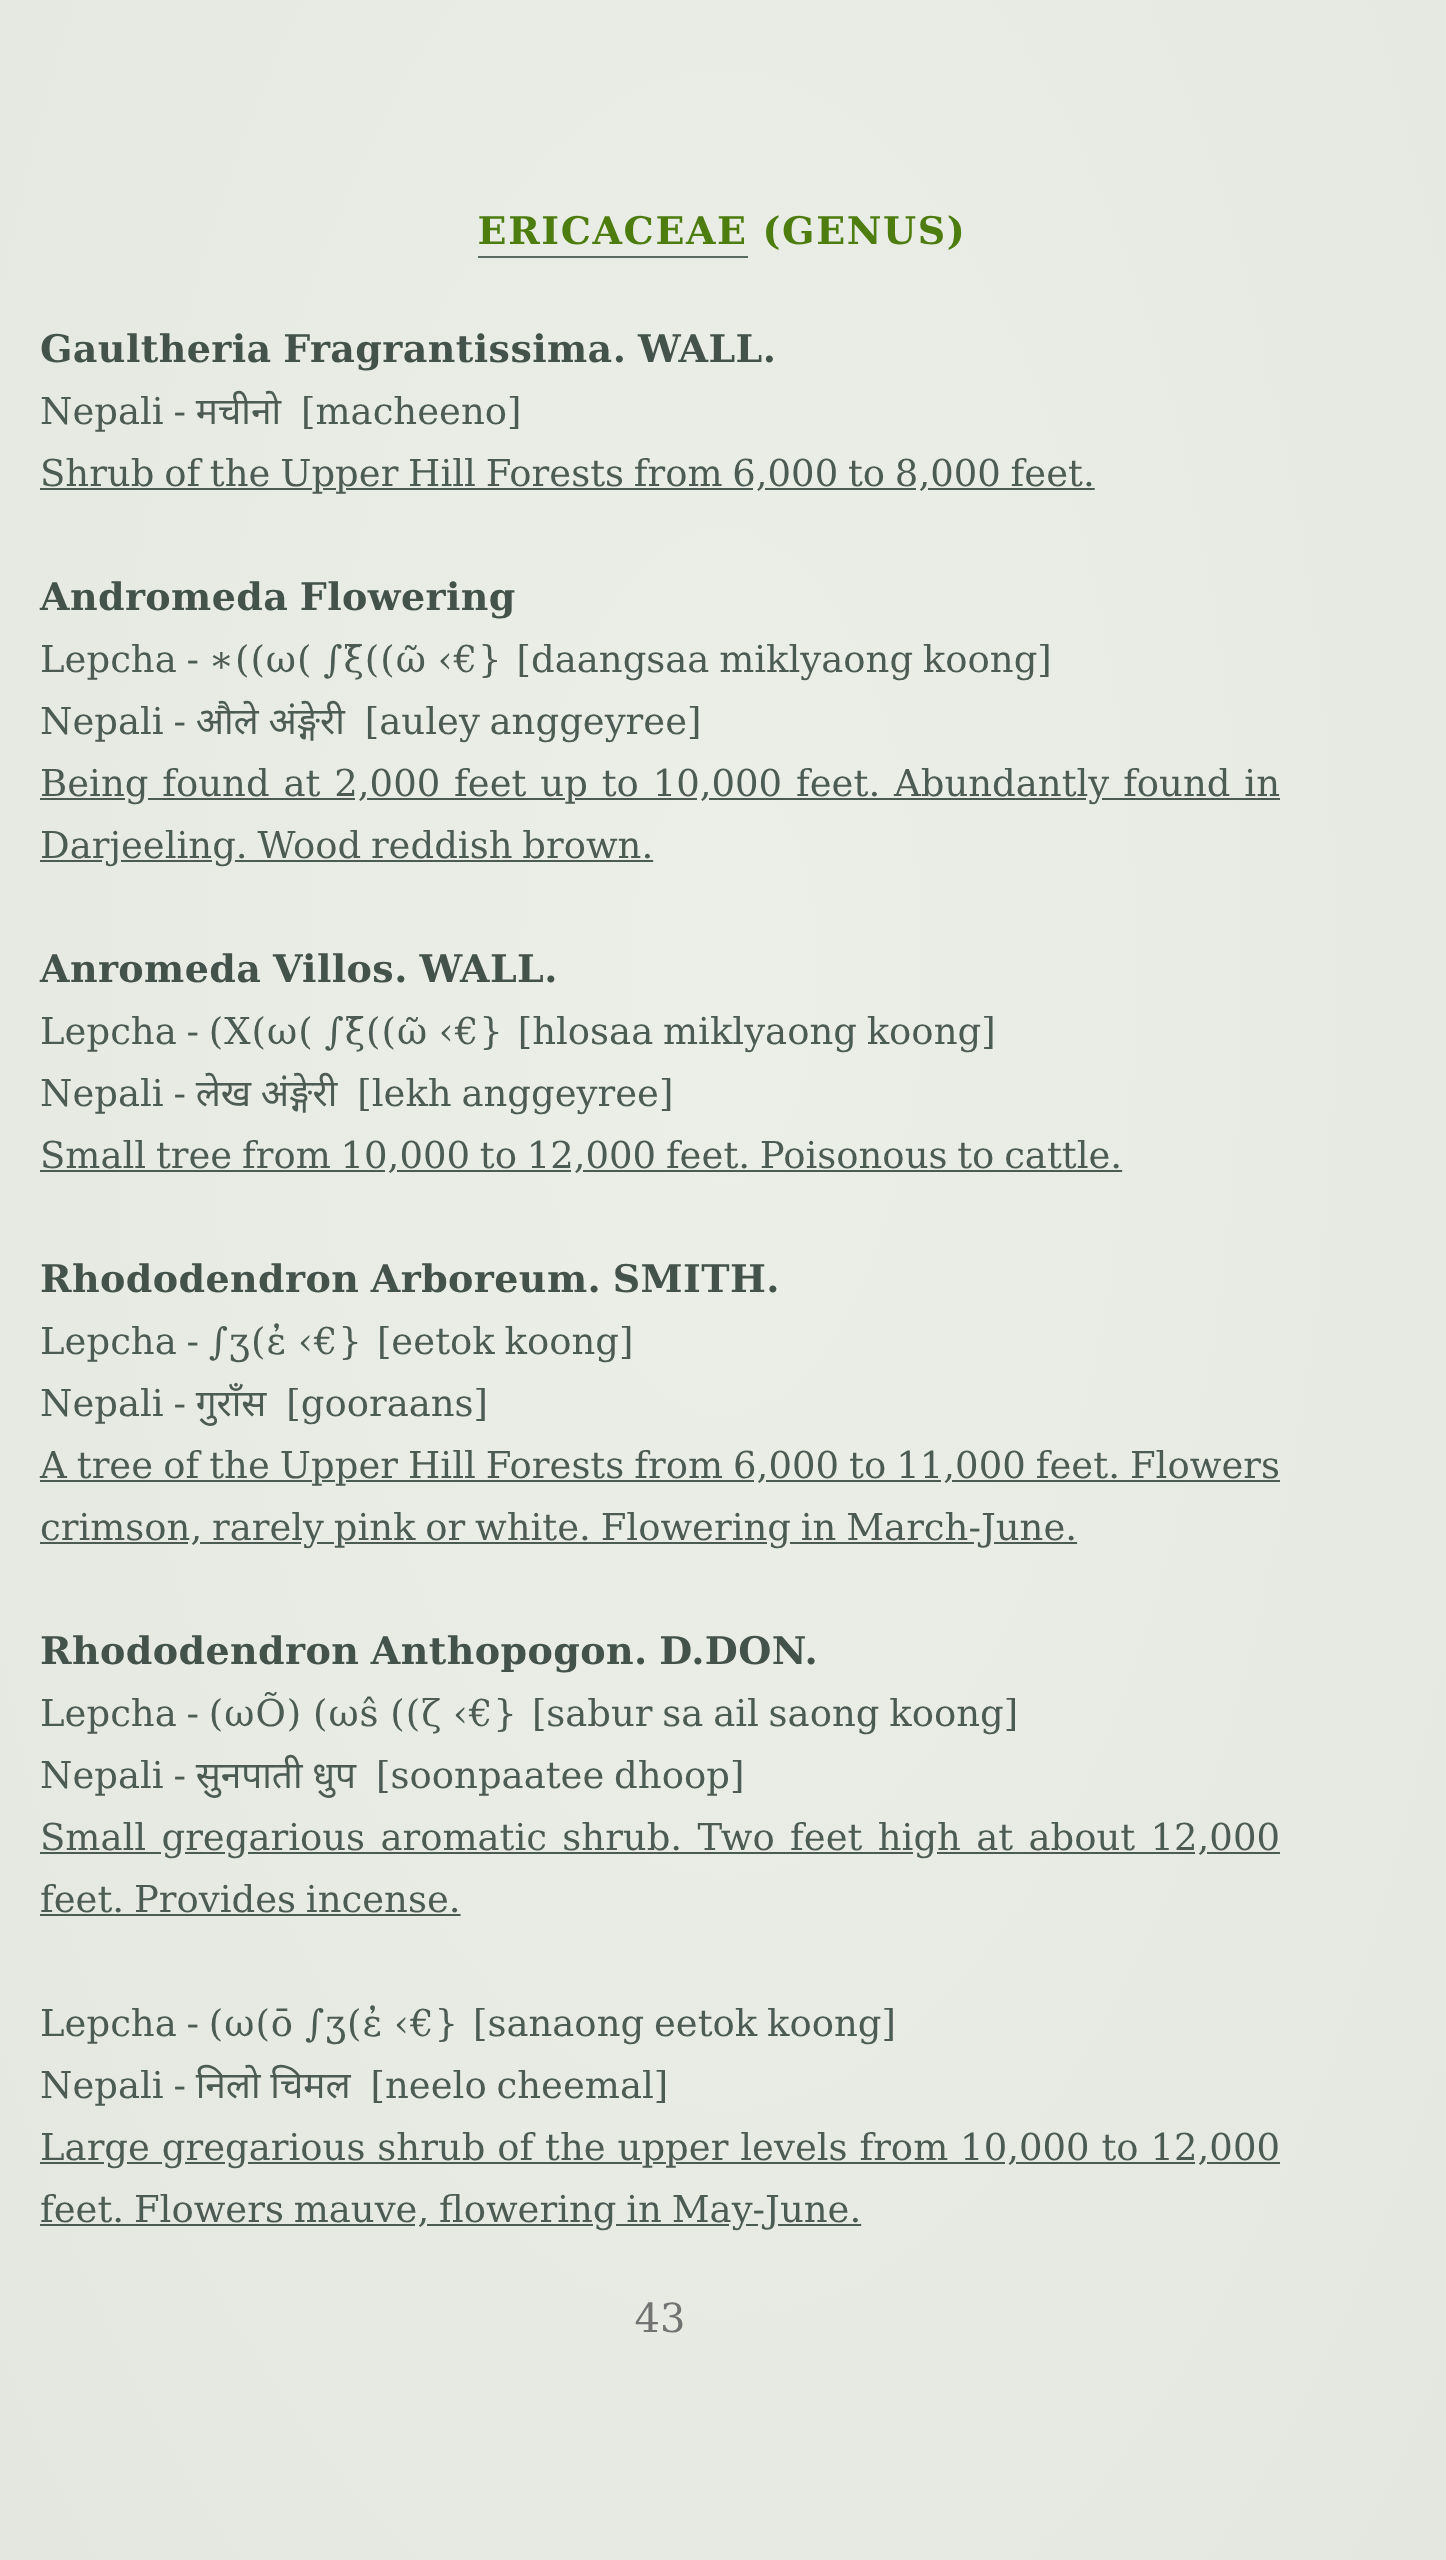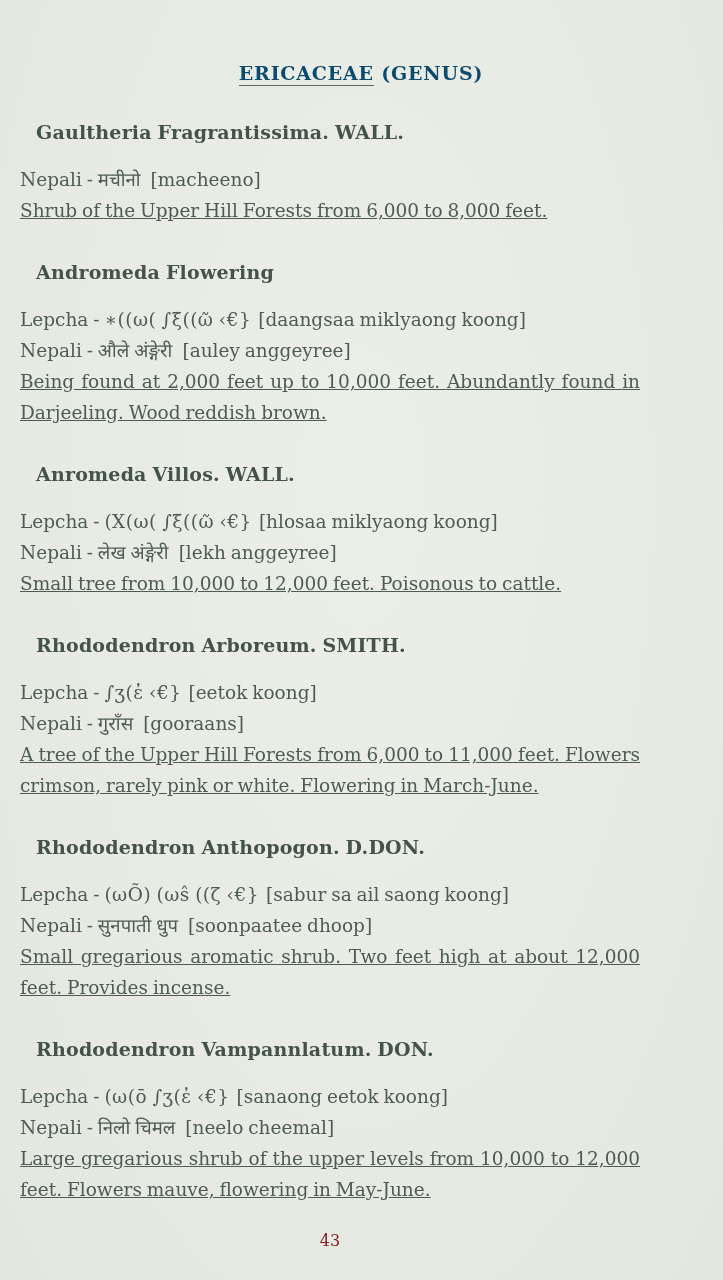--- a/index.html
+++ b/index.html
@@ -15,40 +15,40 @@
     color: #4d5b55;
   }
   .page {
     box-sizing: border-box;
     width: 723px;
     height: 1280px;
     padding: 0 83px 0 20px;
   }
   .title {
     margin: 0 0 0 62px;
-    padding-top: 60px;
+    padding-top: 103px;
     text-align: center;
     font-size: 19px;
     font-weight: bold;
     letter-spacing: 0.8px;
-    color: #0c4a6e;
+    color: #4d7c0f;
     line-height: 26px;
   }
   .title .underlined {
     border-bottom: 1.6px solid #5a6962;
     padding-bottom: 1px;
   }
   .entry {
     margin-top: 31px;
     font-size: 18.5px;
     line-height: 31px;
     word-spacing: -1px;
   }
   .entry h2 {
-    margin: 16px;
+    margin: 0;
     font-size: 19px;
     line-height: 31px;
     font-weight: bold;
     letter-spacing: 0.2px;
     color: #44524c;
   }
   .line {
     margin: 0;
     white-space: nowrap;
   }
@@ -63,22 +63,22 @@
     text-align: center;
   }
   .desc {
     margin: 0;
     text-align: justify;
     text-decoration: underline;
   }
   .pageno {
     margin-top: 26px;
     text-align: center;
-    font-size: 16px;
-    color: #7f1d1d;
+    font-size: 20px;
+    color: #737373;
   }
 </style>
 </head>
 <body>
 
 <div class="page">
 
   <h1 class="title"><span class="underlined">ERICACEAE</span><span> (GENUS)</span></h1>
 
   <section class="entry">
@@ -109,21 +109,20 @@
   </section>
 
   <section class="entry">
     <h2>Rhododendron Anthopogon. D.DON.</h2>
     <p class="line"><span>Lepcha - </span><span class="script lepcha">(ωÕ) (ωŝ ((ζ ‹€}</span><span>[sabur sa ail saong koong]</span></p>
     <p class="line"><span>Nepali - </span><span class="script nepali">सुनपाती धुप</span><span>[soonpaatee dhoop]</span></p>
     <p class="desc">Small gregarious aromatic shrub. Two feet high at about 12,000 feet. Provides incense.</p>
   </section>
 
   <section class="entry">
-    <h2>Rhododendron Vampannlatum. DON.</h2>
     <p class="line"><span>Lepcha - </span><span class="script lepcha">(ω(ō ∫ʒ(ἐ ‹€}</span><span>[sanaong eetok koong]</span></p>
     <p class="line"><span>Nepali - </span><span class="script nepali">निलो चिमल</span><span>[neelo cheemal]</span></p>
     <p class="desc">Large gregarious shrub of the upper levels from 10,000 to 12,000 feet. Flowers mauve, flowering in May-June.</p>
   </section>
 
   <div class="pageno">43</div>
 
 </div>
 
 </body></html>

